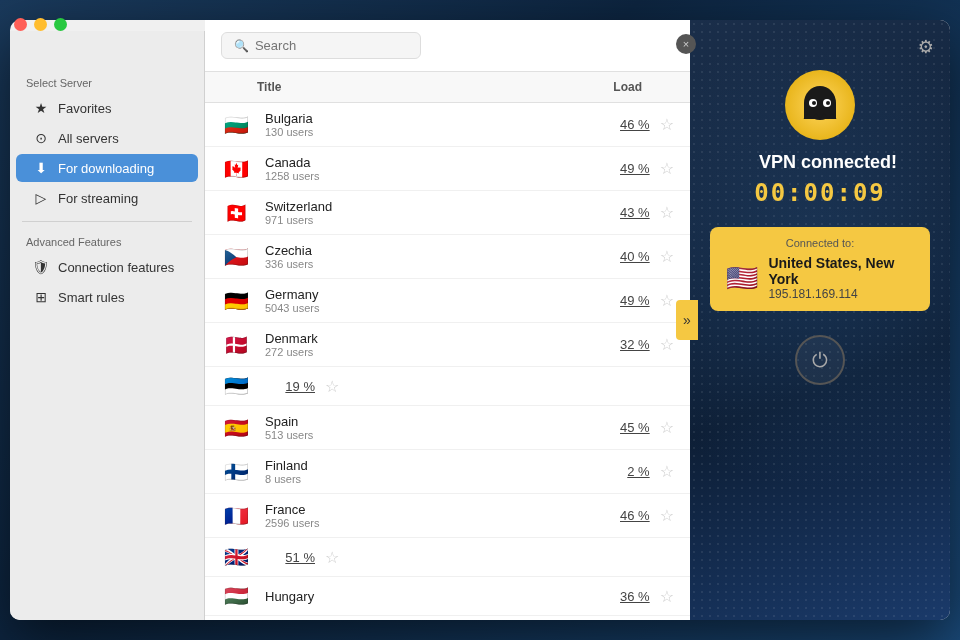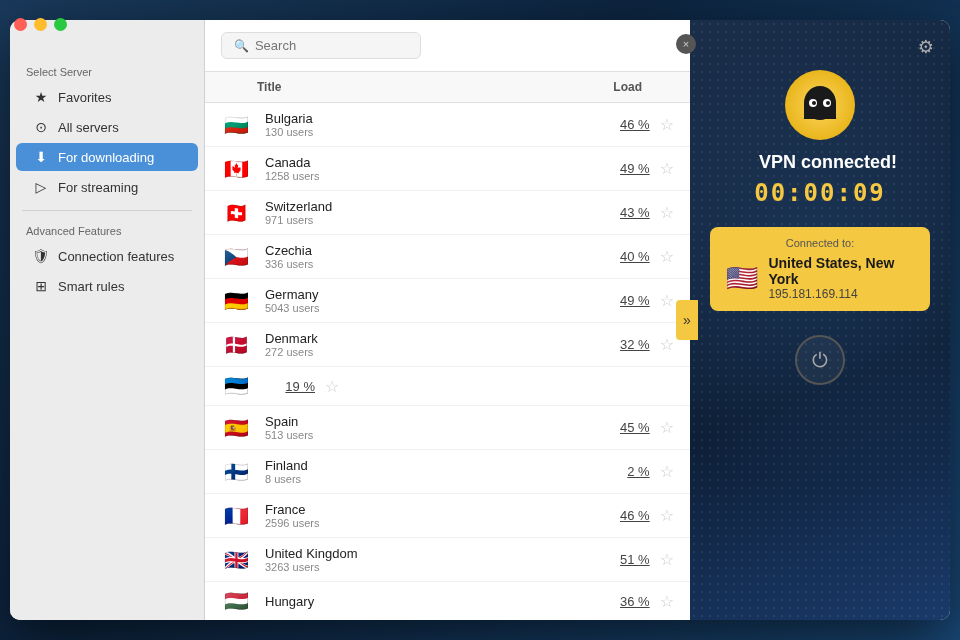--- a/index.html
+++ b/index.html
@@ -24,20 +24,21 @@
     }
     
     .sidebar {
       width: 195px;
       background: #ececec;
       display: flex;
       flex-direction: column;
       padding-top: 40px;
       border-right: 1px solid #d0d0d0;
       flex-shrink: 0;
+      margin-top: 11px;
     }
     .window-controls {
       position: absolute;
       top: 20px;
       left: 30px;
       display: flex;
       gap: 7px;
     }
     .traffic-light {
       width: 13px;
@@ -434,24 +435,20 @@
       <div class="server-flag">🇫🇷</div>
       <div class="server-info">
         <div class="server-name">France</div>
         <div class="server-users">2596 users</div>
       </div>
       <div class="server-load">46 %</div>
       <div class="fav-star">☆</div>
     </div>
         <div class="server-row">
       <div class="server-flag">🇬🇧</div>
-      <div class="server-info">
-        <div class="server-name">United Kingdom</div>
-        <div class="server-users">3263 users</div>
-      </div>
       <div class="server-load">51 %</div>
       <div class="fav-star">☆</div>
     </div>
         <div class="server-row">
       <div class="server-flag">🇭🇺</div>
       <div class="server-info">
         <div class="server-name">Hungary</div>
         <div class="server-users"></div>
       </div>
       <div class="server-load">36 %</div>

